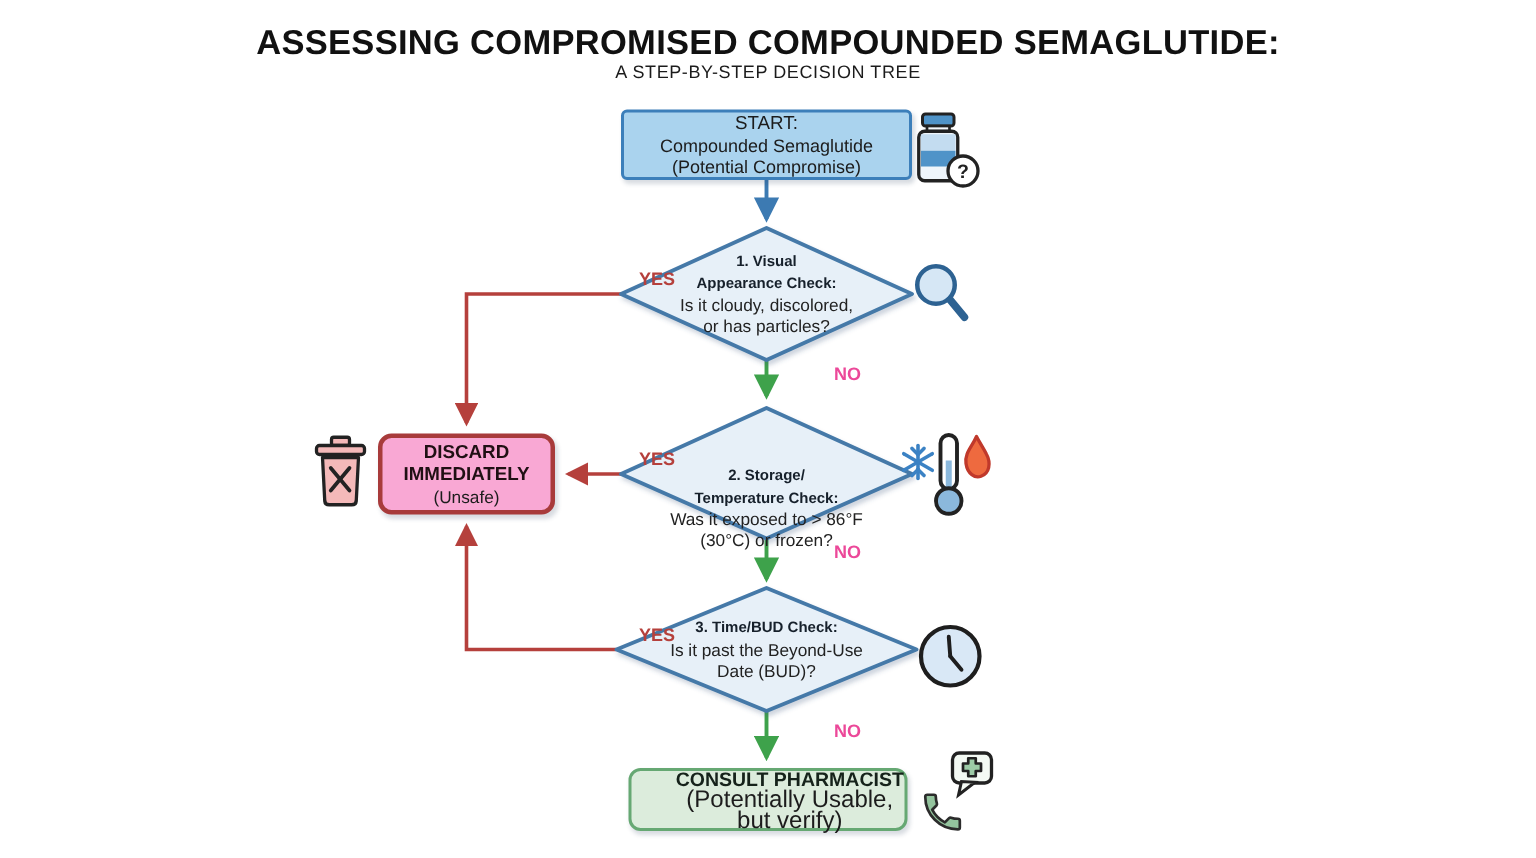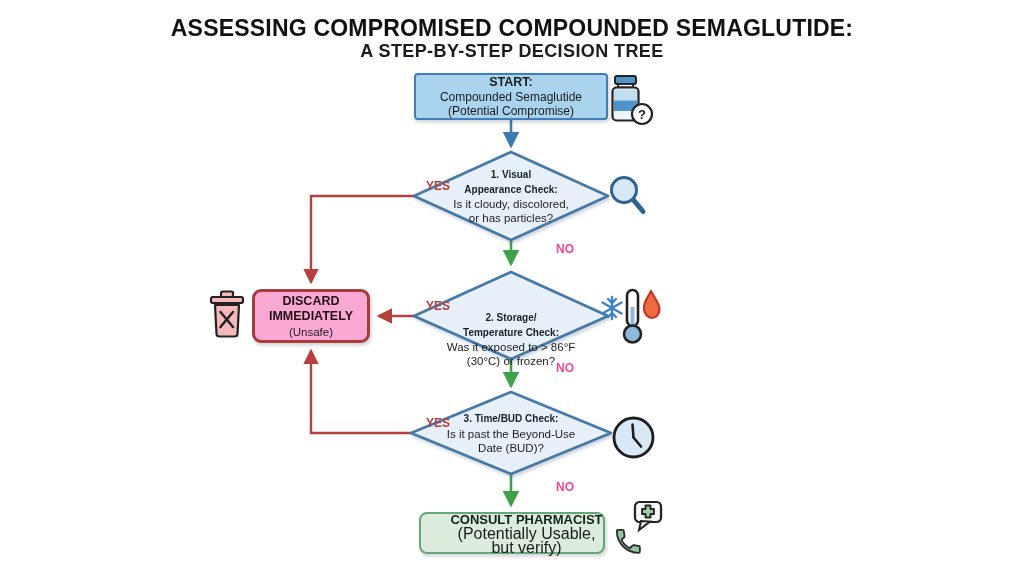--- a/index.html
+++ b/index.html
@@ -5,26 +5,26 @@
   html,body{margin:0;padding:0;background:#fff;}
   .canvas{
     position:relative;width:1024px;height:572px;background:#ffffff;
     font-family:"Liberation Sans",sans-serif;color:#1c1c1c;overflow:hidden;
   }
   .abs{position:absolute;}
   .pre{white-space:pre-line;}
   .ctr{text-align:center;}
 
   .title1{left:0;top:15px;width:1024px;font-size:23px;font-weight:bold;color:#111;letter-spacing:.2px;}
-  .title2{left:0;top:41px;width:1024px;font-size:18px;font-weight:700;color:#1b1b1b;letter-spacing:.4px;}
+  .title2{left:0;top:41px;width:1024px;font-size:12px;font-weight:400;color:#1b1b1b;letter-spacing:.4px;}
 
   .node{box-sizing:border-box;display:flex;flex-direction:column;justify-content:center;
         box-shadow:1.5px 2.5px 3px rgba(40,60,90,.18);}
   .start-box{left:414px;top:73px;width:194px;height:47px;background:#aad3ee;border:2.5px solid #3c7fba;border-radius:4px;}
-  .start-box .hd{font-size:12.5px;font-weight:bold;line-height:15px;}
+  .start-box .hd{font-size:12.5px;font-weight:normal;line-height:15px;}
   .start-box .bd{font-size:12px;line-height:14.5px;}
 
   .discard-box{left:252px;top:289px;width:118px;height:54px;background:#f9a8d4;border:3px solid #a83b3b;border-radius:9px;}
   .discard-box .hd{font-size:12.5px;font-weight:bold;line-height:15px;color:#201014;}
   .discard-box .bd{font-size:11.5px;line-height:14px;margin-top:1px;}
 
   .consult-box{left:419px;top:512px;width:186px;height:42px;background:#dcecdc;border:2.5px solid #66a873;border-radius:8px;padding-left:29px;}
   .consult-box .hd{font-size:13px;font-weight:bold;line-height:15px;color:#15221a;}
   .consult-box .bd{font-size:16px;line-height:14px;}
 

